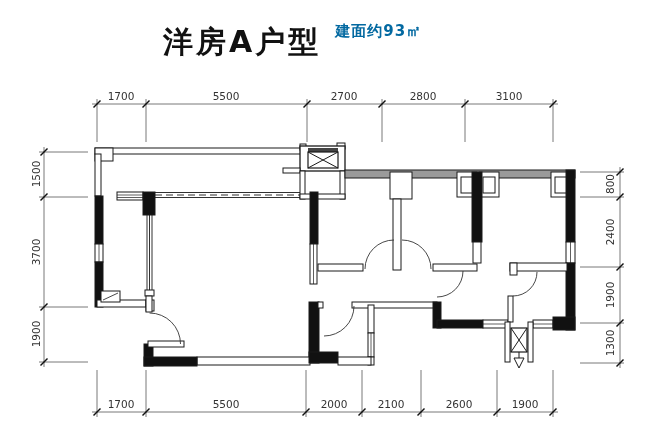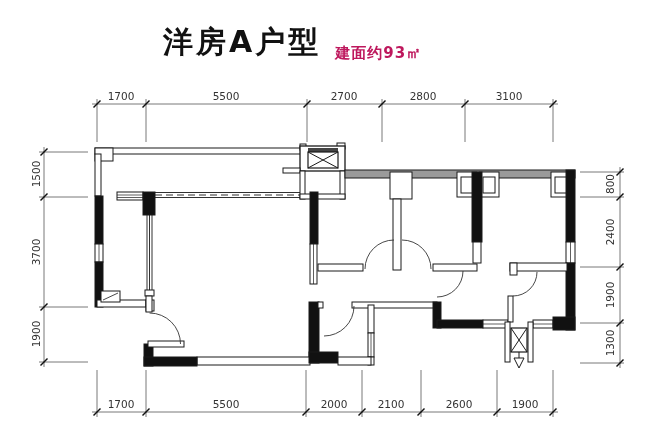--- a/index.html
+++ b/index.html
@@ -1,28 +1,28 @@
 <!DOCTYPE html>
 <html><head>
 <meta charset="utf-8">
 <style>
   html,body{margin:0;padding:0;background:#ffffff;}
   .page{
     position:relative;width:660px;height:440px;background:#ffffff;overflow:hidden;
     font-family:"DejaVu Sans","Liberation Sans",sans-serif;color:#111;
   }
   .header{
-    position:absolute;left:163px;top:22px;display:flex;align-items:flex-end;gap:14px;
+    position:absolute;left:163px;top:22px;display:flex;align-items:flex-start;gap:14px;
     white-space:nowrap;
   }
   .title{
     font-size:30px;font-weight:bold;letter-spacing:3px;color:#111;
     font-family:"DejaVu Sans","Liberation Sans",sans-serif;
   }
-  .subtitle{font-size:15px;font-weight:600;color:#be185d;letter-spacing:1px;display:flex;gap:16px;}
+  .subtitle{font-size:15px;font-weight:600;color:#0369a1;letter-spacing:1px;display:flex;gap:16px;}
   svg text{
     font-family:"DejaVu Sans","Liberation Sans",sans-serif;
     font-size:10.5px;fill:#333;
   }
   .plan-svg{position:absolute;left:0;top:0;}
 </style>
 </head>
 <body>
 
 <div class="page">

